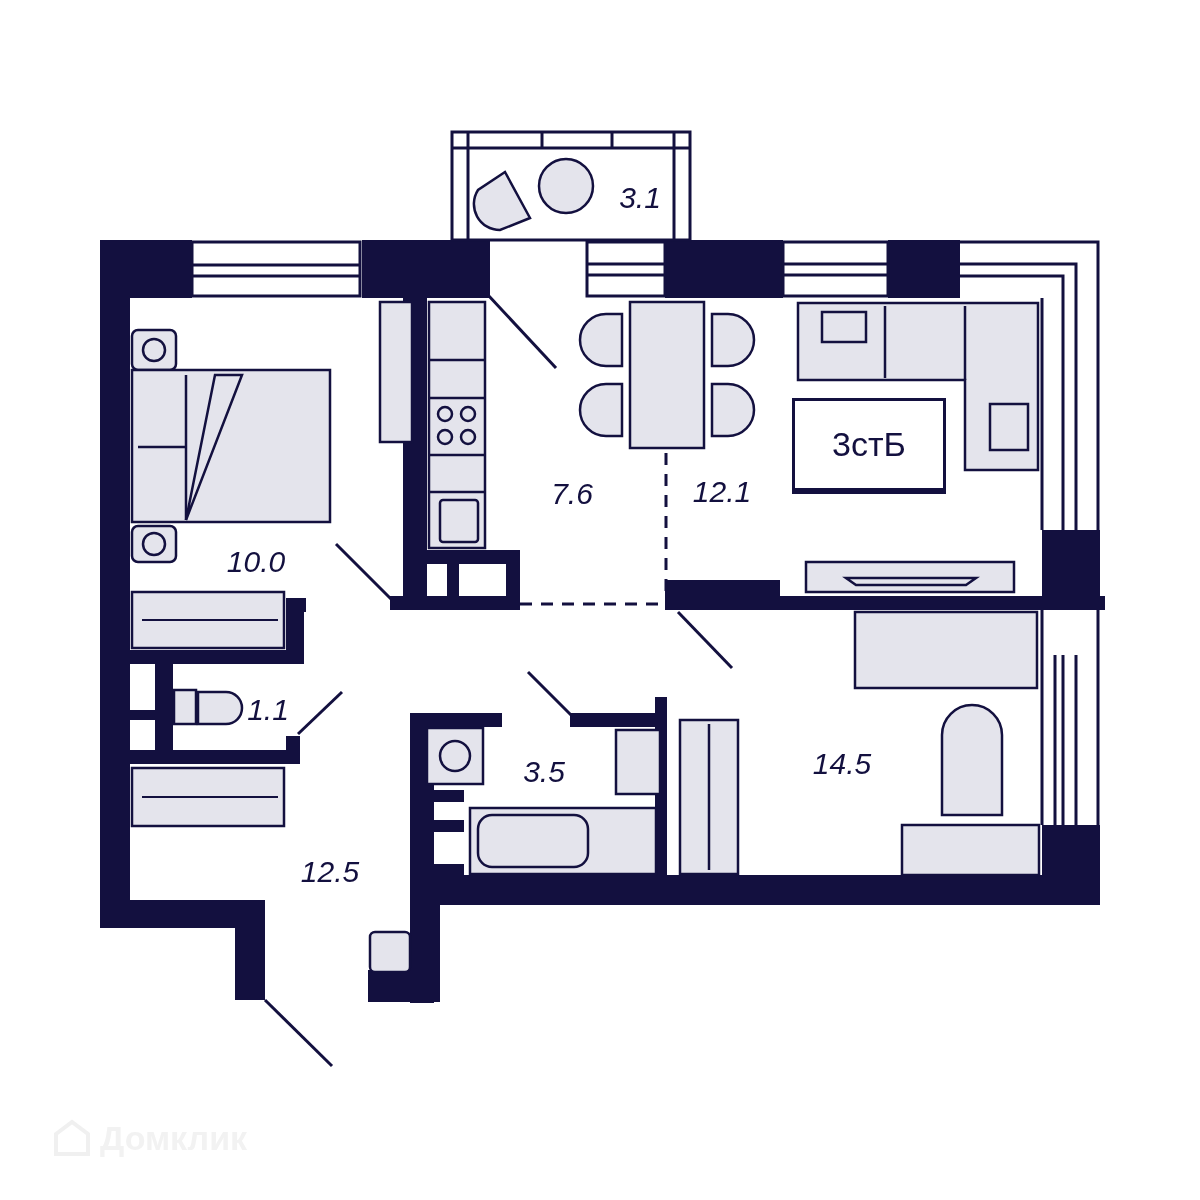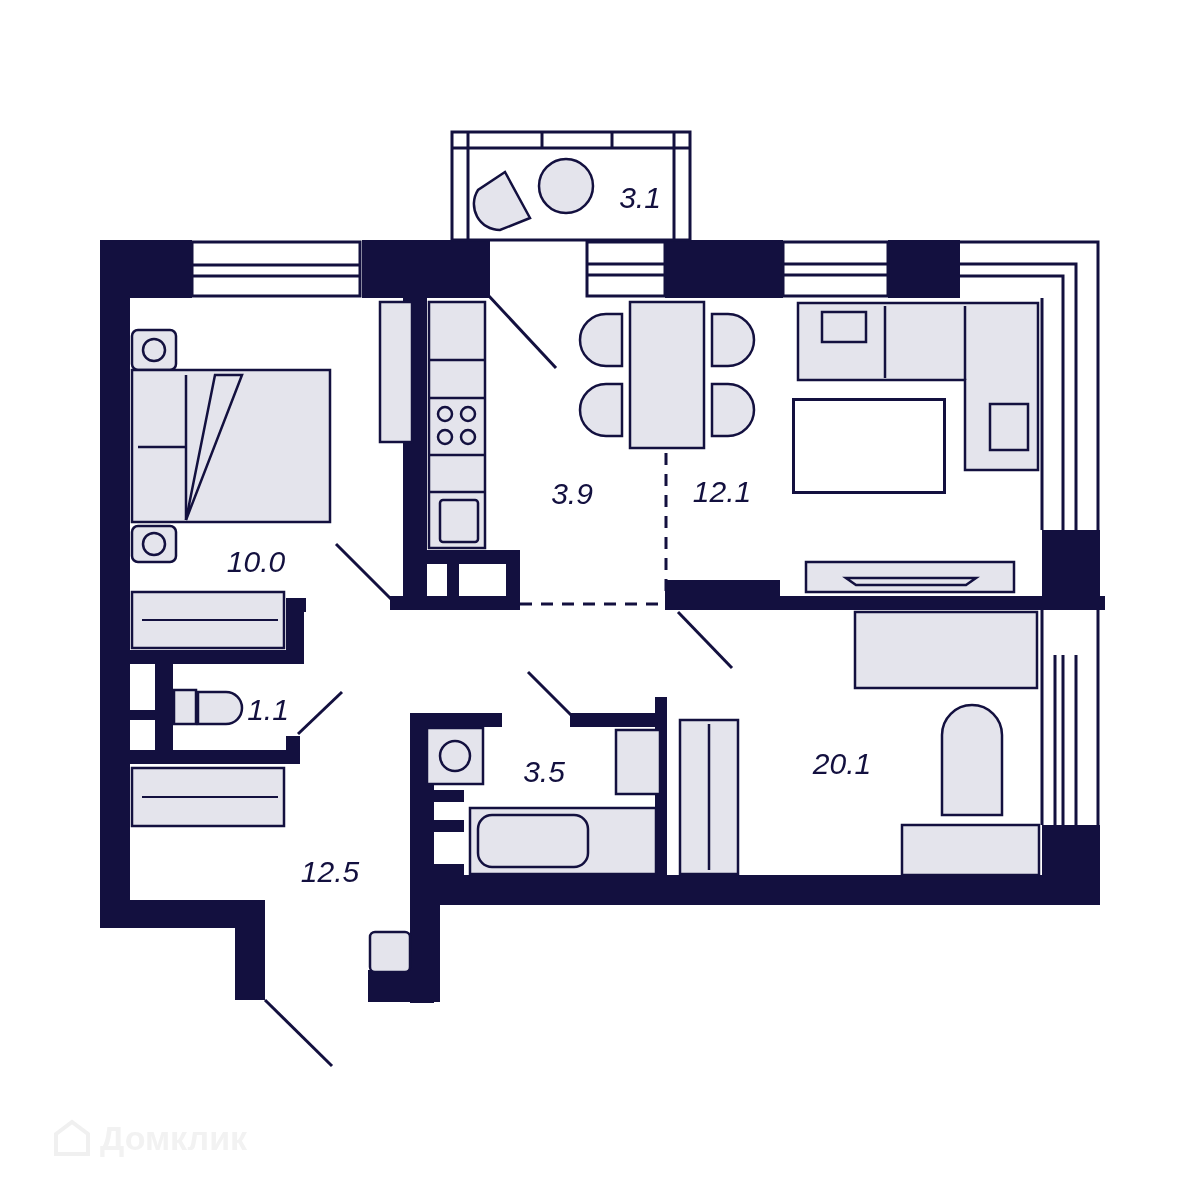--- a/index.html
+++ b/index.html
@@ -158,29 +158,30 @@
 
     <rect x="370" y="932" width="40" height="40" rx="5"></rect>
   </g>
   <g stroke="#13103f" stroke-width="2" fill="none">
     <line x1="142" y1="620" x2="278" y2="620"></line>
     <line x1="142" y1="797" x2="278" y2="797"></line>
   </g>
 </svg>
 
 <div class="lbl" style="left:640px;top:198px">3.1</div>
-<div class="lbl" style="left:572px;top:494px">3.9</div>
+<div class="lbl" style="left:572px;top:494px">7.6</div>
 <div class="lbl" style="left:722px;top:492px">12.1</div>
 <div class="lbl" style="left:256px;top:562px">10.0</div>
 <div class="lbl" style="left:268px;top:710px">1.1</div>
 <div class="lbl" style="left:544px;top:772px">3.5</div>
-<div class="lbl" style="left:842px;top:764px">20.1</div>
+<div class="lbl" style="left:842px;top:764px">14.5</div>
 <div class="lbl" style="left:330px;top:872px">12.5</div>
 
 <div class="badge">
+  <div>3стБ</div>
 </div>
 
 <div class="wm">
   <svg width="40" height="40" viewBox="0 0 40 40" style="position:static">
     <path d="M4 16 L20 4 L36 16 V36 H4 Z" fill="none" stroke="#f0f0f0" stroke-width="4"></path>
   </svg>
   <span>Домклик</span>
 </div>
 
 </body></html>

